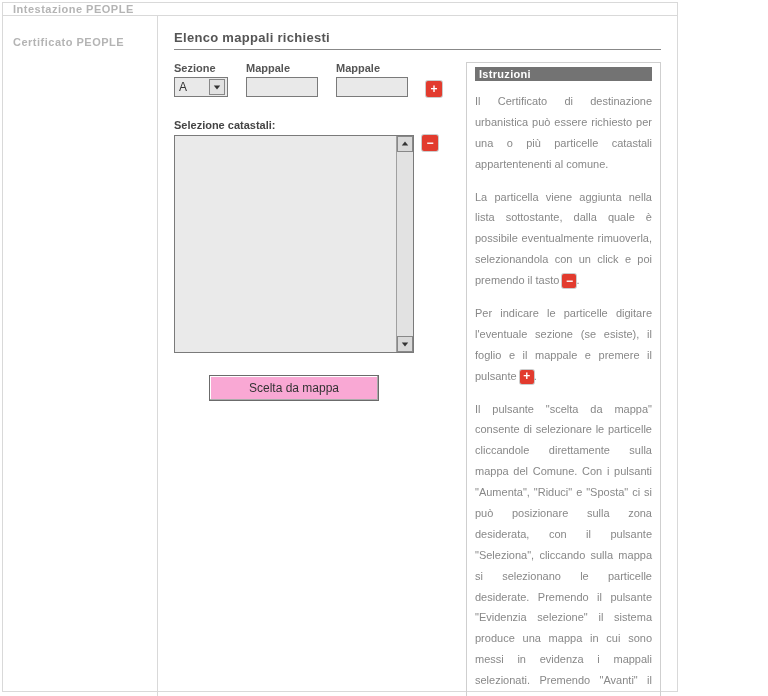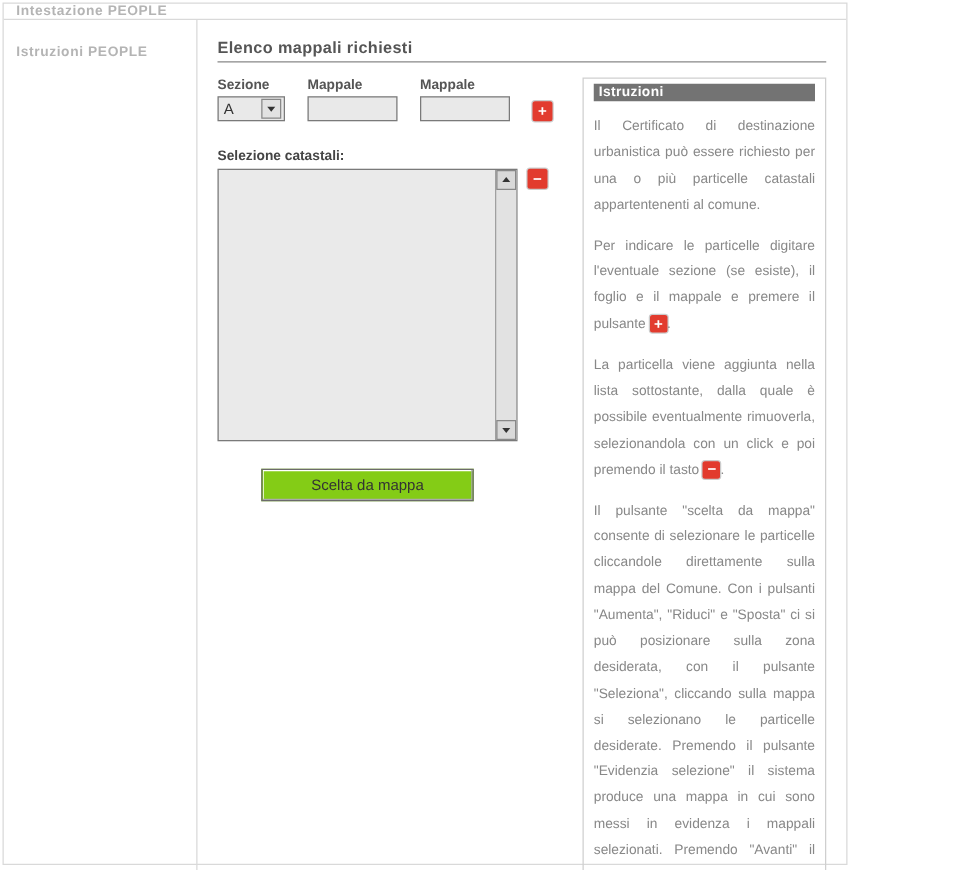--- a/index.html
+++ b/index.html
@@ -108,21 +108,21 @@
   }
   .sb-btn{
     height:16px;background:#d9d9d9;border:1px solid #888;
     display:flex;align-items:center;justify-content:center;
     box-sizing:border-box;
   }
   .sb-btn svg{width:8px;height:8px;}
   .choose-btn{
     margin-top:22px;
     width:170px;height:26px;
-    background:#84cc16;
+    background:#f9a8d4;
     border:1px solid #6b6b6b;
     font-size:12px;color:#333;
     box-shadow:inset -1px -1px 0 #aaa,inset 1px 1px 0 #fff;
     cursor:pointer;
     display:block;
     margin-left:35px;
   }
   
   .instr-box{
     border:1px solid #cfcfcf;
@@ -170,21 +170,21 @@
 </head>
 <body>
 
 <div class="frame">
   <div class="header-bar">
     <span>Intestazione PEOPLE</span>
   </div>
 
   <div class="middle">
     <div class="nav-col">
-      <span>Istruzioni PEOPLE</span>
+      <span>Certificato PEOPLE</span>
     </div>
 
     <div class="main-col">
       <h1 class="title">Elenco mappali richiesti</h1>
       <hr class="hr">
 
       <div class="content-row">
         <div class="left-area">
           <div class="fields-row">
             <div class="field">
@@ -229,24 +229,24 @@
           </div>
 
           <button class="choose-btn">Scelta da mappa</button>
         </div>
 
         <div class="right-area">
           <div class="instr-box">
             <div class="instr-title">Istruzioni</div>
             <p>Il Certificato di destinazione urbanistica può essere richiesto per una o più particelle catastali appartentenenti al comune.</p>
             <p>
-              <span>Per indicare le particelle digitare l'eventuale sezione (se esiste), il foglio e il mappale e premere il pulsante </span><span class="icon-btn icon-plus inline-icon">+</span><span>.</span>
+              <span>La particella viene aggiunta nella lista sottostante, dalla quale è possibile eventualmente rimuoverla, selezionandola con un click e poi premendo il tasto </span><span class="icon-btn icon-minus inline-icon">−</span><span>.</span>
             </p>
             <p>
-              <span>La particella viene aggiunta nella lista sottostante, dalla quale è possibile eventualmente rimuoverla, selezionandola con un click e poi premendo il tasto </span><span class="icon-btn icon-minus inline-icon">−</span><span>.</span>
+              <span>Per indicare le particelle digitare l'eventuale sezione (se esiste), il foglio e il mappale e premere il pulsante </span><span class="icon-btn icon-plus inline-icon">+</span><span>.</span>
             </p>
             <p>Il pulsante "scelta da mappa" consente di selezionare le particelle cliccandole direttamente sulla mappa del Comune. Con i pulsanti "Aumenta", "Riduci" e "Sposta" ci si può posizionare sulla zona desiderata, con il pulsante "Seleziona", cliccando sulla mappa si selezionano le particelle desiderate. Premendo il pulsante "Evidenzia selezione" il sistema produce una mappa in cui sono messi in evidenza i mappali selezionati. Premendo "Avanti" il sistema produce il cdu proforma (o inoltra la rischiesta di produzione del CDU).</p>
           </div>
         </div>
       </div>
 
       <div class="bottom-row">
         <span class="framework-label">Framework</span>
         <button class="next-btn">Avanti &gt;&gt;</button>
       </div>

